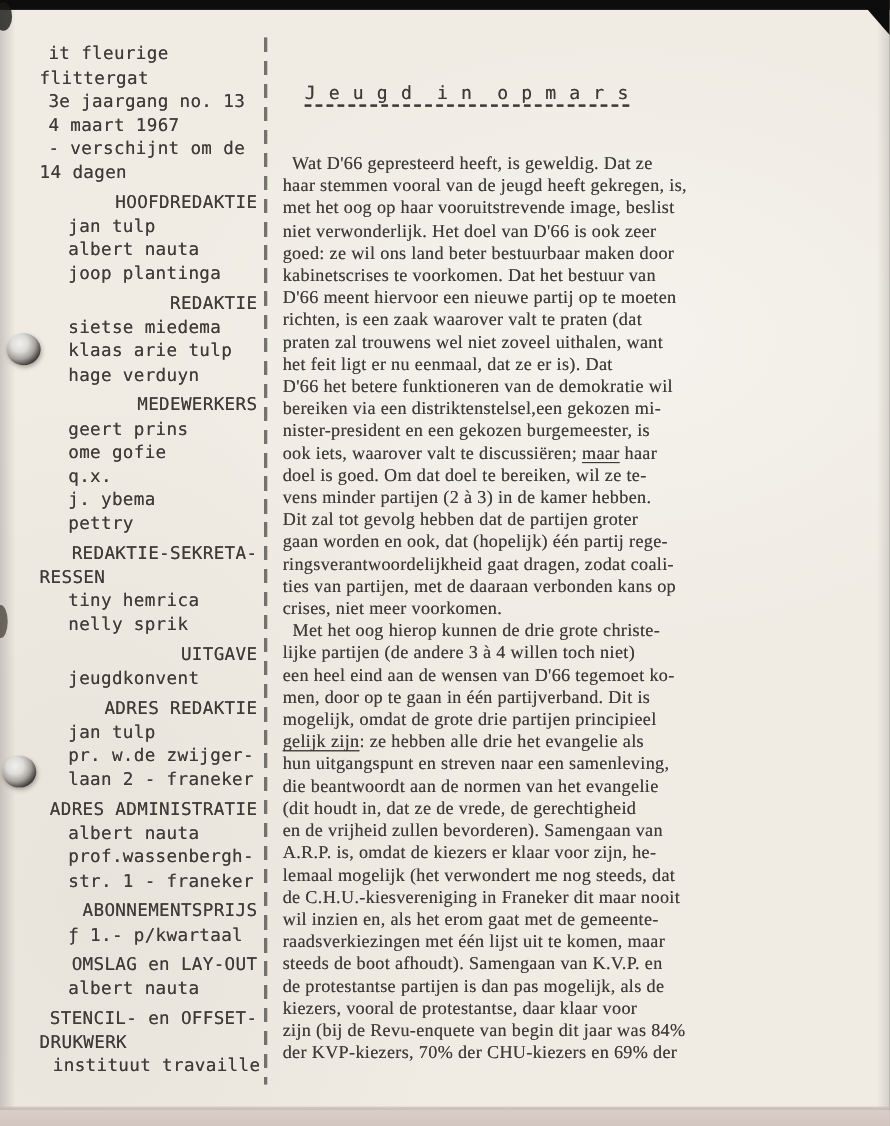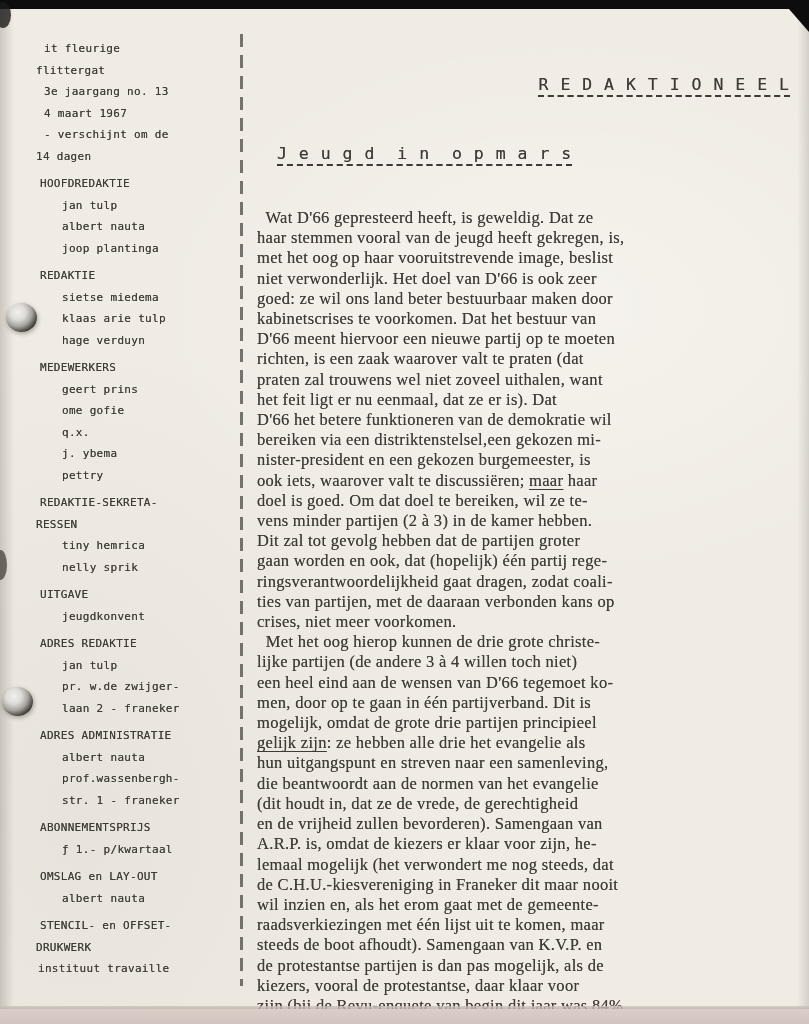--- a/index.html
+++ b/index.html
@@ -36,27 +36,27 @@
     background:linear-gradient(var(--strip),#d2c5bf);}
   .hole{position:absolute;width:31px;height:29px;border-radius:50%;
     background:radial-gradient(circle at 38% 32%, #f0f0ee 0%, #dddcd8 28%, #a5a29d 52%, #2e2b28 78%, #050505 100%);
     box-shadow:1px 2px 4px rgba(40,35,28,.35);}
   .hole1{left:6px;top:303px;}
   .hole2{left:2px;top:687px;}
   
   .divider{position:absolute;left:240px;top:34px;width:2.5px;height:952px;opacity:.75;
     background:repeating-linear-gradient(to bottom, #4c4a46 0 13px, rgba(0,0,0,0) 13px 21px);}
   
-  .masthead{position:absolute;left:36px;top:38px;width:198px;font-size:11px;
+  .masthead{position:absolute;left:36px;top:38px;width:198px;font-size:16px;
     line-height:21.5px;letter-spacing:.3px;white-space:pre;
     text-shadow:0 0 .5px rgba(62,59,55,.75);}
   .mh-line{min-height:21.5px;}
-  .mh-line.gap{margin-top:6px;}
+  .mh-line.gap{margin-top:6px;text-align:right;}
   .mh-line.plain{margin-left:8px;}
-  .mh-line.plain0{margin-left:2px;}
+  .mh-line.plain0{margin-left:12px;}
   .mh-line.head{margin-left:4px;}
   .mh-line.item{margin-left:26px;}
   .mh-line.right,.mh-line.right-caps{text-align:left;}
   
   .main{position:absolute;left:257px;top:36px;width:545px;font-size:16.5px;
     letter-spacing:.3px;white-space:pre;text-shadow:0 0 .5px rgba(62,59,55,.7);}
   .section-header{
     text-align:right;padding-right:12px;line-height:22px;margin-bottom:9px;letter-spacing:1px;
   }
   .section-header span,.article-title span{
@@ -75,21 +75,20 @@
   <div class="edge-right"></div>
   <div class="edge-top"></div>
   <div class="edge-corner"></div>
   <div class="corner-smudge"></div>
 
   <div class="masthead"><div class="mh-line plain">it fleurige</div><div class="mh-line right">flittergat</div><div class="mh-line plain">3e jaargang no. 13</div><div class="mh-line plain">4 maart 1967</div><div class="mh-line plain">- verschijnt om de</div><div class="mh-line right">14 dagen</div><div class="mh-line head gap">HOOFDREDAKTIE</div><div class="mh-line item">jan tulp</div><div class="mh-line item">albert nauta</div><div class="mh-line item">joop plantinga</div><div class="mh-line head gap">REDAKTIE</div><div class="mh-line item">sietse miedema</div><div class="mh-line item">klaas arie tulp</div><div class="mh-line item">hage verduyn</div><div class="mh-line head gap">MEDEWERKERS</div><div class="mh-line item">geert prins</div><div class="mh-line item">ome gofie</div><div class="mh-line item">q.x.</div><div class="mh-line item">j. ybema</div><div class="mh-line item">pettry</div><div class="mh-line head gap">REDAKTIE-SEKRETA-</div><div class="mh-line right-caps">RESSEN</div><div class="mh-line item">tiny hemrica</div><div class="mh-line item">nelly sprik</div><div class="mh-line head gap">UITGAVE</div><div class="mh-line item">jeugdkonvent</div><div class="mh-line head gap">ADRES REDAKTIE</div><div class="mh-line item">jan tulp</div><div class="mh-line item">pr. w.de zwijger-</div><div class="mh-line item">laan 2 - franeker</div><div class="mh-line head gap">ADRES ADMINISTRATIE</div><div class="mh-line item">albert nauta</div><div class="mh-line item">prof.wassenbergh-</div><div class="mh-line item">str. 1 - franeker</div><div class="mh-line head gap">ABONNEMENTSPRIJS</div><div class="mh-line item">ƒ 1.- p/kwartaal</div><div class="mh-line head gap">OMSLAG en LAY-OUT</div><div class="mh-line item">albert nauta</div><div class="mh-line head gap">STENCIL- en OFFSET-</div><div class="mh-line right-caps">DRUKWERK</div><div class="mh-line plain0">instituut travaille</div></div>
 
   <div class="divider"></div>
 
   <div class="main">
-    <div class="section-header"><span>R E D A K T I O N E E L</span></div>
     <div class="article-title"><span>J e u g d  i n  o p m a r s</span></div>
     <div class="article-body"><div class="tx-line"><span>  Wat D'66 gepresteerd heeft, is geweldig. Dat ze</span></div><div class="tx-line"><span>haar stemmen vooral van de jeugd heeft gekregen, is,</span></div><div class="tx-line"><span>met het oog op haar vooruitstrevende image, beslist</span></div><div class="tx-line"><span>niet verwonderlijk. Het doel van D'66 is ook zeer</span></div><div class="tx-line"><span>goed: ze wil ons land beter bestuurbaar maken door</span></div><div class="tx-line"><span>kabinetscrises te voorkomen. Dat het bestuur van</span></div><div class="tx-line"><span>D'66 meent hiervoor een nieuwe partij op te moeten</span></div><div class="tx-line"><span>richten, is een zaak waarover valt te praten (dat</span></div><div class="tx-line"><span>praten zal trouwens wel niet zoveel uithalen, want</span></div><div class="tx-line"><span>het feit ligt er nu eenmaal, dat ze er is). Dat</span></div><div class="tx-line"><span>D'66 het betere funktioneren van de demokratie wil</span></div><div class="tx-line"><span>bereiken via een distriktenstelsel,een gekozen mi-</span></div><div class="tx-line"><span>nister-president en een gekozen burgemeester, is</span></div><div class="tx-line"><span>ook iets, waarover valt te discussiëren; </span><span class="u">maar</span><span> haar</span></div><div class="tx-line"><span>doel is goed. Om dat doel te bereiken, wil ze te-</span></div><div class="tx-line"><span>vens minder partijen (2 à 3) in de kamer hebben.</span></div><div class="tx-line"><span>Dit zal tot gevolg hebben dat de partijen groter</span></div><div class="tx-line"><span>gaan worden en ook, dat (hopelijk) één partij rege-</span></div><div class="tx-line"><span>ringsverantwoordelijkheid gaat dragen, zodat coali-</span></div><div class="tx-line"><span>ties van partijen, met de daaraan verbonden kans op</span></div><div class="tx-line"><span>crises, niet meer voorkomen.</span></div><div class="tx-line"><span>  Met het oog hierop kunnen de drie grote christe-</span></div><div class="tx-line"><span>lijke partijen (de andere 3 à 4 willen toch niet)</span></div><div class="tx-line"><span>een heel eind aan de wensen van D'66 tegemoet ko-</span></div><div class="tx-line"><span>men, door op te gaan in één partijverband. Dit is</span></div><div class="tx-line"><span>mogelijk, omdat de grote drie partijen principieel</span></div><div class="tx-line"><span class="u">gelijk zijn</span><span>: ze hebben alle drie het evangelie als</span></div><div class="tx-line"><span>hun uitgangspunt en streven naar een samenleving,</span></div><div class="tx-line"><span>die beantwoordt aan de normen van het evangelie</span></div><div class="tx-line"><span>(dit houdt in, dat ze de vrede, de gerechtigheid</span></div><div class="tx-line"><span>en de vrijheid zullen bevorderen). Samengaan van</span></div><div class="tx-line"><span>A.R.P. is, omdat de kiezers er klaar voor zijn, he-</span></div><div class="tx-line"><span>lemaal mogelijk (het verwondert me nog steeds, dat</span></div><div class="tx-line"><span>de C.H.U.-kiesvereniging in Franeker dit maar nooit</span></div><div class="tx-line"><span>wil inzien en, als het erom gaat met de gemeente-</span></div><div class="tx-line"><span>raadsverkiezingen met één lijst uit te komen, maar</span></div><div class="tx-line"><span>steeds de boot afhoudt). Samengaan van K.V.P. en</span></div><div class="tx-line"><span>de protestantse partijen is dan pas mogelijk, als de</span></div><div class="tx-line"><span>kiezers, vooral de protestantse, daar klaar voor</span></div><div class="tx-line"><span>zijn (bij de Revu-enquete van begin dit jaar was 84%</span></div><div class="tx-line"><span>der KVP-kiezers, 70% der CHU-kiezers en 69% der</span></div></div>
   </div>
 
   <div class="hole hole1"></div>
   <div class="hole hole2"></div>
   <div class="edge-smudge"></div>
 
   <div class="bottom-line"></div>
   <div class="bottom-strip"></div>

